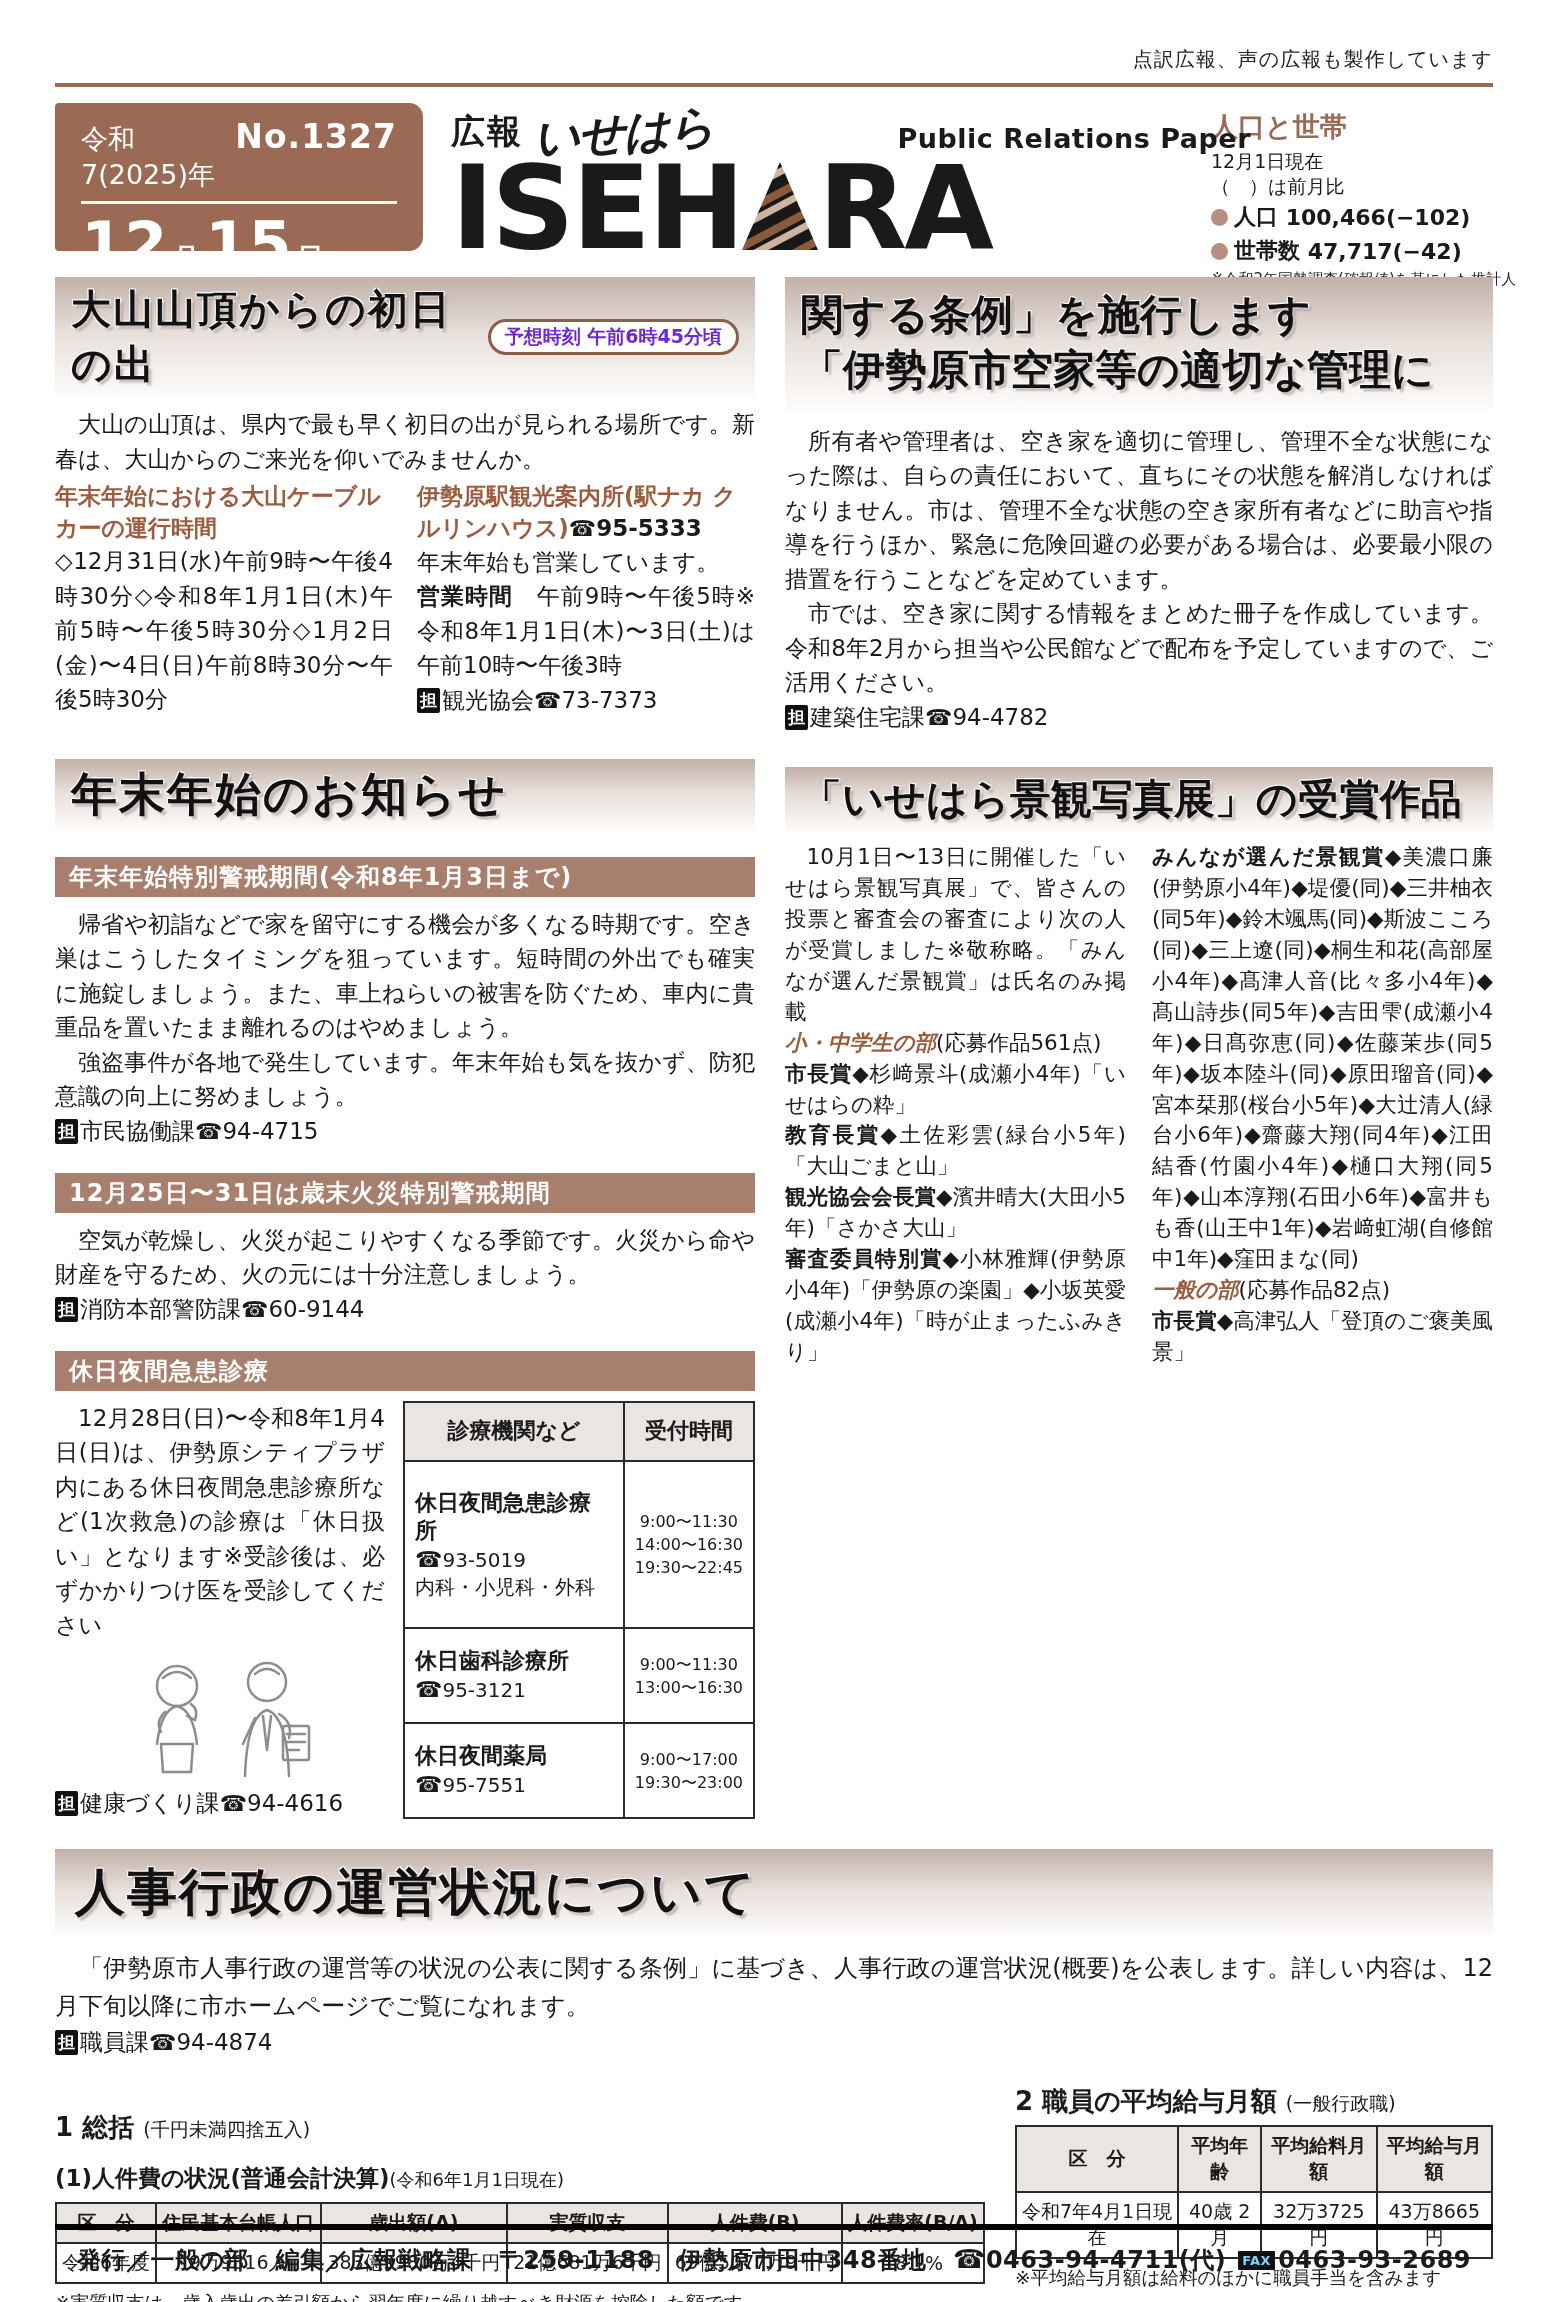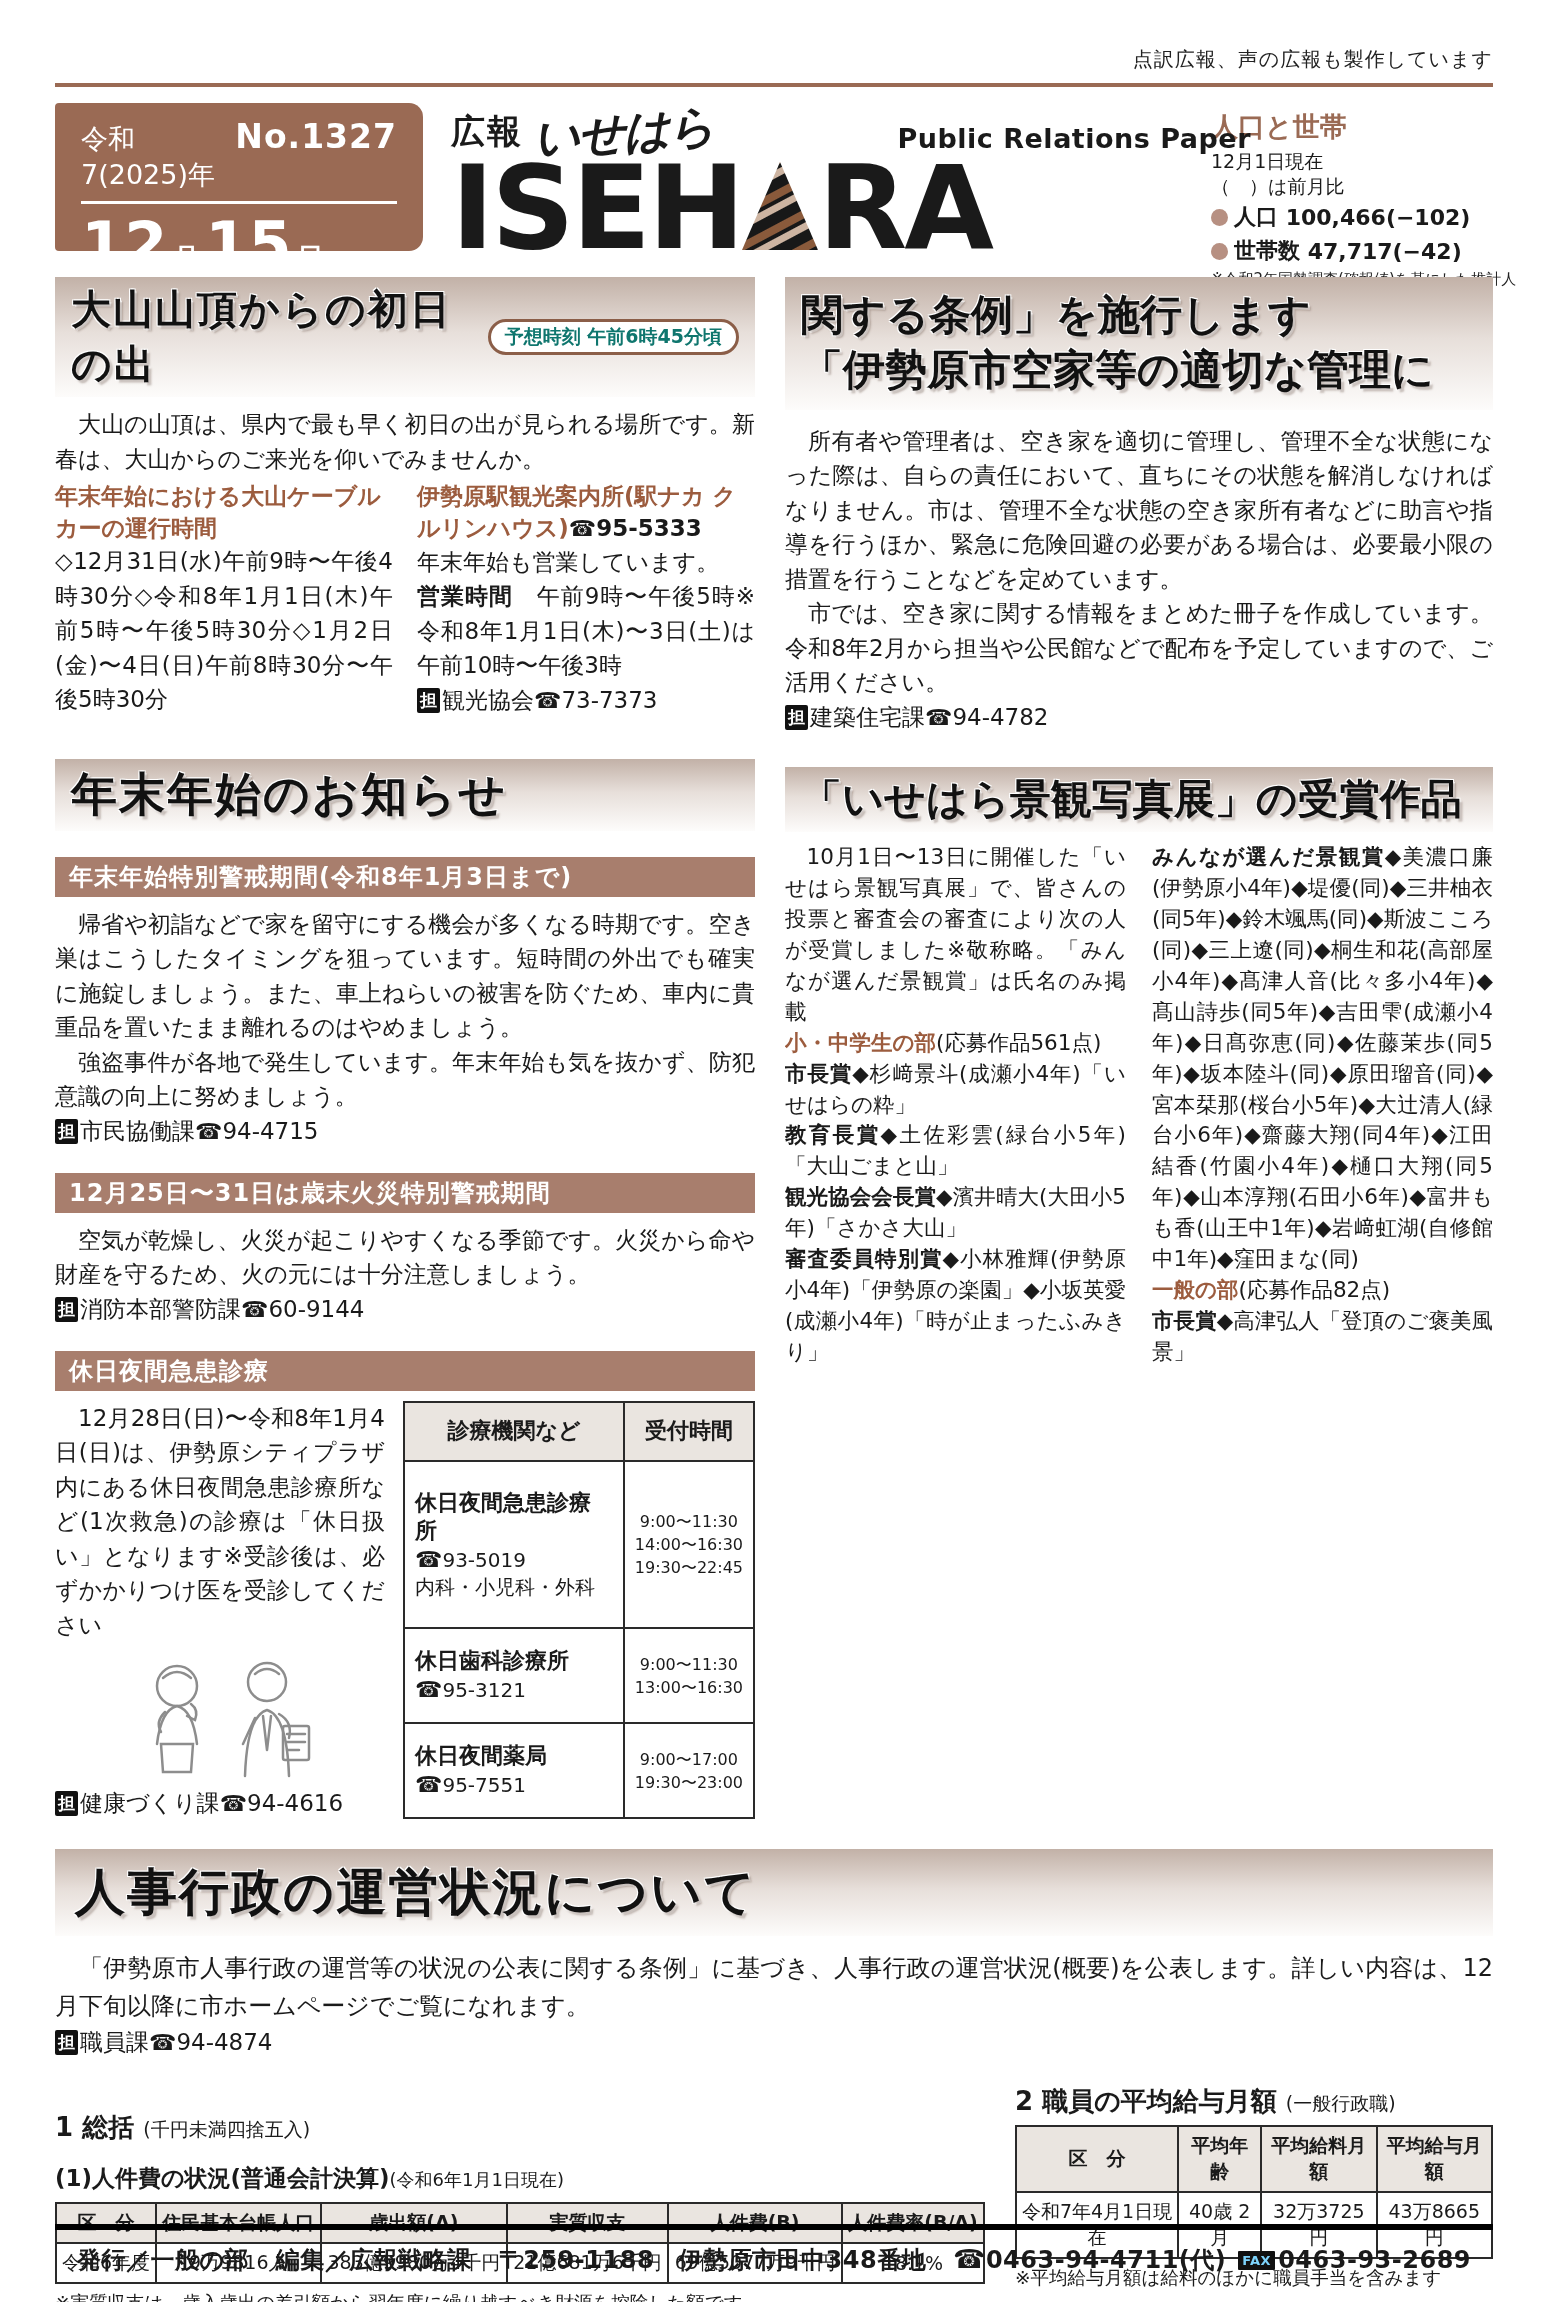--- a/index.html
+++ b/index.html
@@ -39,21 +39,21 @@
         margin-right:6px; flex:none; }
   .pop-foot{ font-size:15px; line-height:1.35; margin-top:3px; color:#222; }
 
   
   .main{ display:grid; grid-template-columns:700px 1fr; column-gap:30px; padding:0 55px; margin-top:18px; }
 
   .h-bar{ background:linear-gradient(180deg,#c2b1a7 0,#e7dfda 46%,#fdfcfb 100%);
           padding:5px 16px; display:flex; align-items:center; gap:16px; }
   .h-title{ font-weight:900; font-size:40px; letter-spacing:2px; color:#111;
             text-shadow:3px 3px 2px rgba(110,90,80,.38),-1px -1px 0 #fff,1px -1px 0 #fff,-1px 1px 0 #fff,2px 2px 0 #fff; }
-  .pill{ border:3px solid #8b5e48; color:#0f766e; border-radius:999px; font-size:19px; font-weight:700;
+  .pill{ border:3px solid #8b5e48; color:#6d28d9; border-radius:999px; font-size:19px; font-weight:700;
          padding:2px 14px; background:#fff; white-space:nowrap; flex:none; }
 
   p.body{ font-size:23px; line-height:1.5; text-align:justify; }
   .indent{ text-indent:1em; }
   .brown-h{ color:#9c5c3e; font-weight:700; font-size:23px; line-height:1.4; }
   .two-col{ display:flex; gap:24px; margin-top:4px; }
   .two-col > div{ flex:1; }
   .contact{ font-size:23px; margin-top:2px; }
   .tan-badge{ display:inline-block; background:#111; color:#fff; font-size:17px; font-weight:700;
               padding:1px 3px; border-radius:2px; vertical-align:2px; margin-right:2px; }
@@ -74,21 +74,21 @@
   .med-time{ font-size:16px; text-align:center; line-height:1.45; white-space:nowrap; }
   .illus{ text-align:center; margin:10px 0 4px; }
 
   
   .big-title-block{ background:linear-gradient(180deg,#c2b1a7 0,#e7dfda 46%,#fdfcfb 100%);
                     padding:10px 16px 12px; }
   .big-title-block .h-title{ font-size:42px; line-height:1.32; letter-spacing:0; display:block; }
   .art-body{ margin-top:14px; }
   .photo-cols{ columns:2; column-gap:26px; column-fill:balance; margin-top:10px; height:556px; overflow:hidden; }
   .photo-cols p{ font-size:21.5px; line-height:1.44; text-align:justify; }
-  .cat{ color:#9c5c3e; font-weight:700; }
+  .cat{ color:#9c5c3e; font-weight:700;font-style:italic; }
   .entry b{ font-weight:700; }
 
   
   .person{ padding:0 55px; margin-top:30px; }
   .person-bar{ background:linear-gradient(180deg,#c2b1a7 0,#e7dfda 46%,#fdfcfb 100%); padding:10px 20px; }
   .person-bar .h-title{ font-size:50px; }
   .person-lead{ font-size:24px; line-height:1.55; margin-top:14px; text-align:justify; }
   .person-grid{ display:grid; grid-template-columns:930px 1fr; column-gap:30px; margin-top:26px; }
   .sec-h{ font-size:26px; font-weight:700; margin-bottom:6px; }
   .sec-note{ font-size:19px; font-weight:400; }

